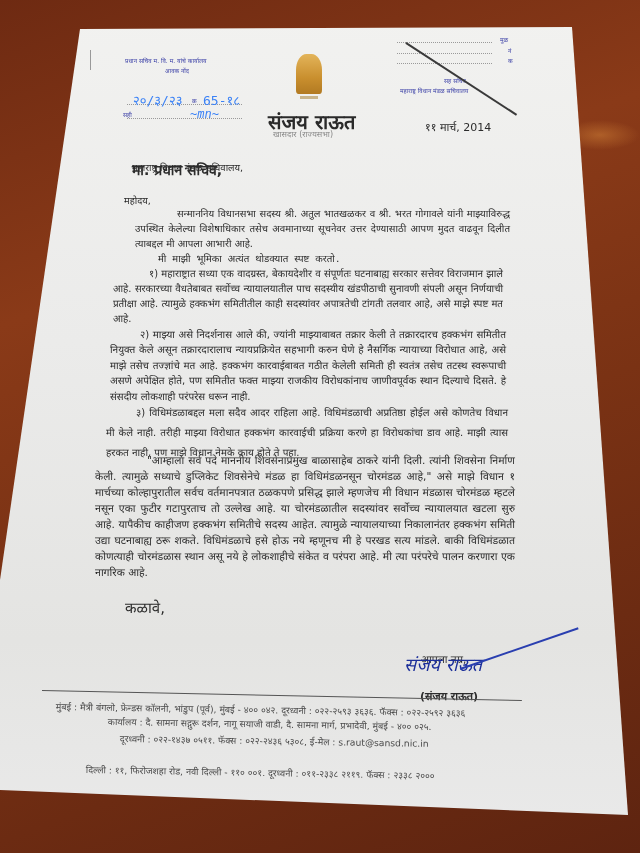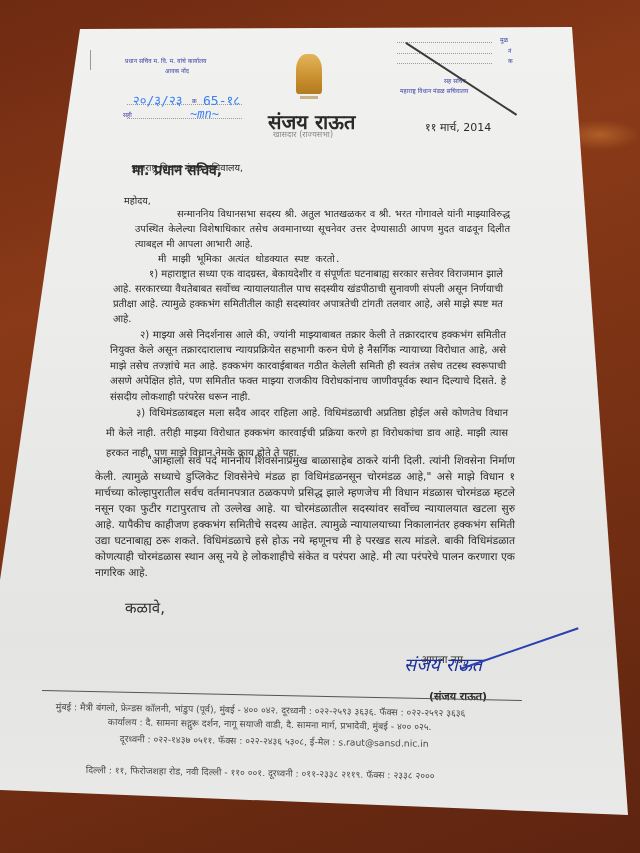--- a/index.html
+++ b/index.html
@@ -85,20 +85,20 @@
 <div class="para" style="left:110px;top:327px;width:396px;text-indent:30px;font-size:10.1px;line-height:15.4px;">२) माझ्या असे निदर्शनास आले की, ज्यांनी माझ्याबाबत तक्रार केली ते तक्रारदारच हक्कभंग समितीत नियुक्त केले असून तक्रारदारालाच न्यायप्रक्रियेत सहभागी करुन घेणे हे नैसर्गिक न्यायाच्या विरोधात आहे, असे माझे तसेच तज्ज्ञांचे मत आहे. हक्कभंग कारवाईबाबत गठीत केलेली समिती ही स्वतंत्र तसेच तटस्थ स्वरूपाची असणे अपेक्षित होते, पण समितीत फक्त माझ्या राजकीय विरोधकांनाच जाणीवपूर्वक स्थान दिल्याचे दिसते. हे संसदीय लोकशाही परंपरेस धरून नाही.</div>
 
 <div class="para" style="left:106px;top:403px;width:402px;text-indent:30px;font-size:10px;line-height:20px;">३) विधिमंडळाबद्दल मला सदैव आदर राहिला आहे. विधिमंडळाची अप्रतिष्ठा होईल असे कोणतेच विधान मी केले नाही. तरीही माझ्या विरोधात हक्कभंग कारवाईची प्रक्रिया करणे हा विरोधकांचा डाव आहे. माझी त्यास हरकत नाही, पण माझे विधान नेमके काय होते ते पहा.</div>
 
 <div class="para" style="left:95px;top:452px;width:420px;text-indent:52px;font-size:10.6px;line-height:16px;">"आम्हाला सर्व पदे माननीय शिवसेनाप्रमुख बाळासाहेब ठाकरे यांनी दिली. त्यांनी शिवसेना निर्माण केली. त्यामुळे सध्याचे डुप्लिकेट शिवसेनेचे मंडळ हा विधिमंडळनसून चोरमंडळ आहे," असे माझे विधान १ मार्चच्या कोल्हापुरातील सर्वच वर्तमानपत्रात ठळकपणे प्रसिद्ध झाले म्हणजेच मी विधान मंडळास चोरमंडळ म्हटले नसून एका फुटीर गटापुरताच तो उल्लेख आहे. या चोरमंडळातील सदस्यांवर सर्वोच्च न्यायालयात खटला सुरु आहे. यापैकीच काहीजण हक्कभंग समितीचे सदस्य आहेत. त्यामुळे न्यायालयाच्या निकालानंतर हक्कभंग समिती उद्या घटनाबाह्य ठरू शकते. विधिमंडळाचे हसे होऊ नये म्हणूनच मी हे परखड सत्य मांडले. बाकी विधिमंडळात कोणत्याही चोरमंडळास स्थान असू नये हे लोकशाहीचे संकेत व परंपरा आहे. मी त्या परंपरेचे पालन करणारा एक नागरिक आहे.</div>
 
 <div class="abs body-text" style="left:125px;top:597px;font-size:15px;">कळावे,</div>
 <div class="abs body-text" style="left:421px;top:652px;font-size:10.5px;">आपला नम्र,</div>
 <div class="abs signature" style="left:404px;top:652px;">संजय राऊत</div>
 <div class="sigline" style="left:460px;top:668px;width:125px;transform:rotate(-19deg);"></div>
-<div class="abs body-text" style="left:429px;top:688px;font-size:11px;font-weight:bold;">(संजय राऊत)</div>
+<div class="abs body-text" style="left:420px;top:688px;font-size:11px;font-weight:bold;">(संजय राऊत)</div>
 
 <div class="rule" style="left:42px;top:690px;width:480px;transform:rotate(1.2deg);"></div>
 
 <div class="abs footer" style="left:56px;top:700px;transform:rotate(0.9deg);transform-origin:left top;">मुंबई : मैत्री बंगलो, फ्रेन्डस कॉलनी, भांडुप (पूर्व), मुंबई - ४०० ०४२. दूरध्वनी : ०२२-२५९३ ३६३६. फॅक्स : ०२२-२५९२ ३६३६</div>
 <div class="abs footer" style="left:108px;top:715px;transform:rotate(0.9deg);transform-origin:left top;">कार्यालय : दै. सामना सद्गुरू दर्शन, नागू सयाजी वाडी, दै. सामना मार्ग, प्रभादेवी, मुंबई - ४०० ०२५.</div>
 <div class="abs footer" style="left:120px;top:732px;transform:rotate(0.9deg);transform-origin:left top;">दूरध्वनी : ०२२-१४३७ ०५११. फॅक्स : ०२२-२४३६ ५३०८, ई-मेल : s.raut@sansd.nic.in</div>
 <div class="abs footer" style="left:86px;top:763px;transform:rotate(1deg);transform-origin:left top;">दिल्ली : ११, फिरोजशहा रोड, नवी दिल्ली - ११० ००१. दूरध्वनी : ०११-२३३८ २११९. फॅक्स : २३३८ २०००</div>
 
 </body></html>

